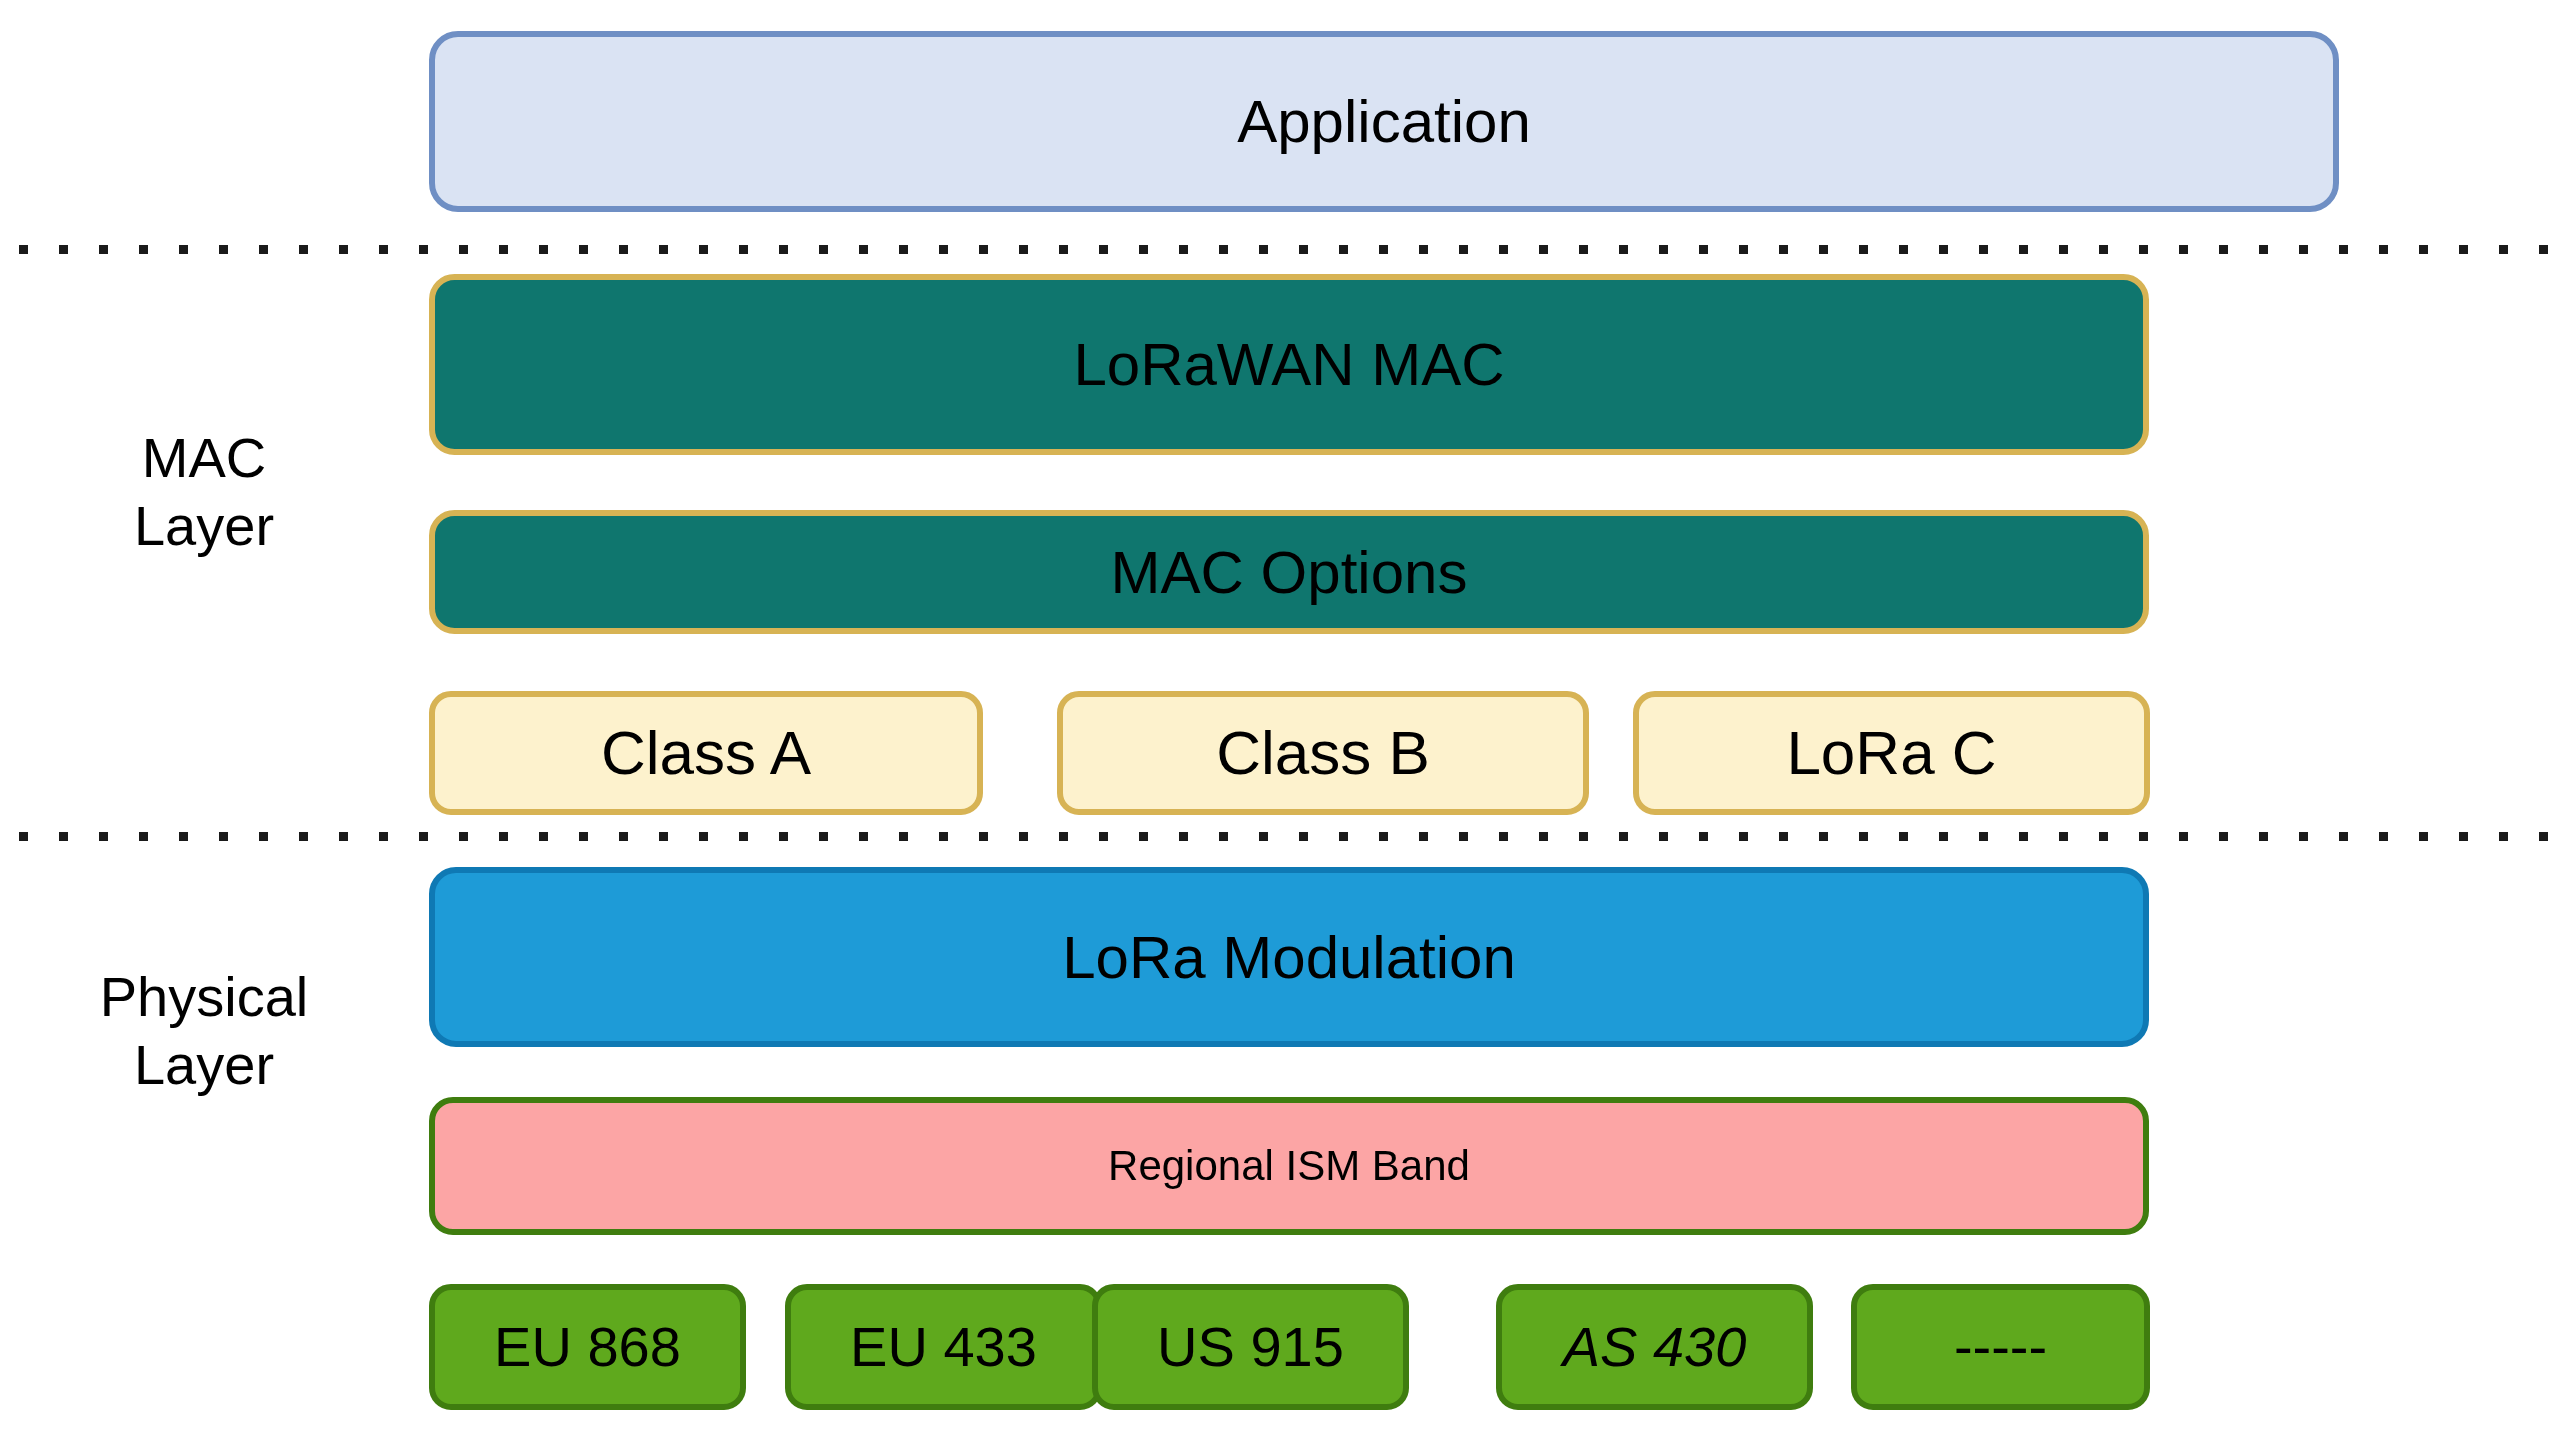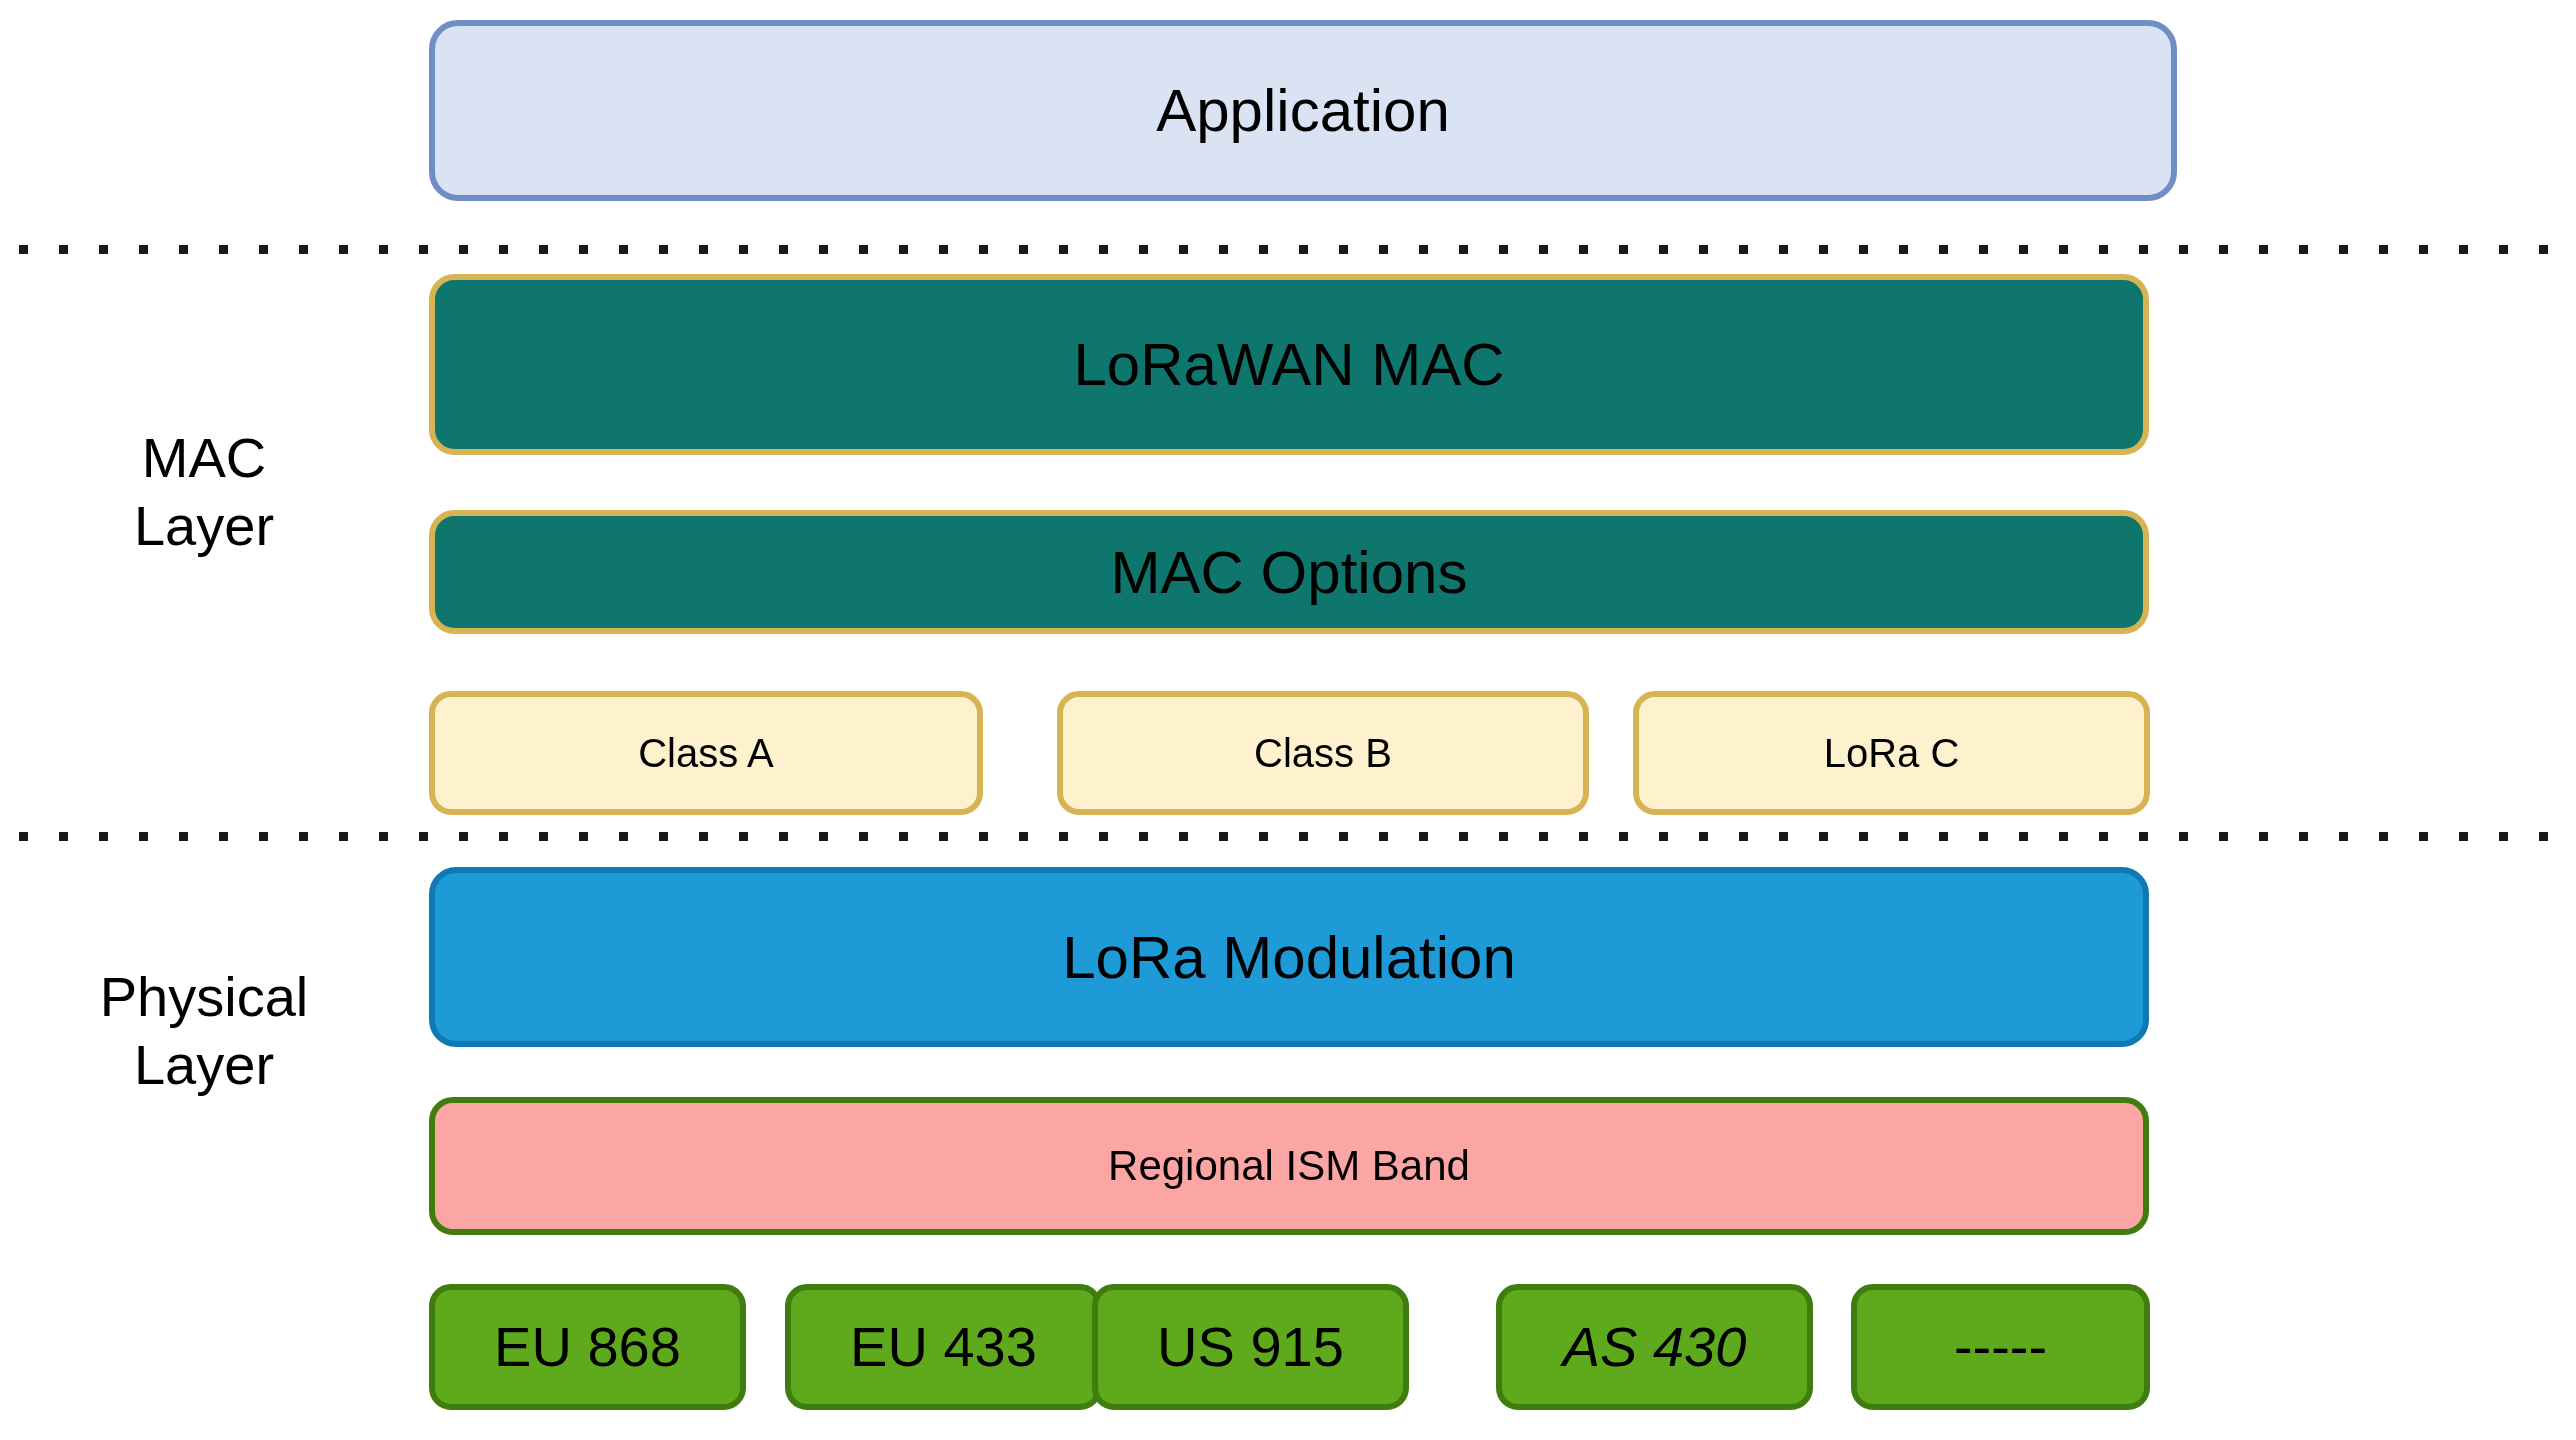--- a/index.html
+++ b/index.html
@@ -47,21 +47,21 @@
     border-color: #d7b354;
     border-width: 6px;
     border-radius: 25.5px;
     font-size: 60px;
   }
   .class-box {
     background: #fdf2cd;
     border-color: #d7b354;
     border-width: 6px;
     border-radius: 22px;
-    font-size: 40px;
+    font-size: 62px;
   }
 
   
   .lora-box {
     background: #1e9bd7;
     border-color: #0f79b4;
     border-width: 6px;
     border-radius: 27px;
     font-size: 60px;
   }
@@ -101,21 +101,21 @@
     color: #000000;
     text-align: center;
     white-space: pre-line;
   }
 </style>
 </head>
 <body>
 
 <div id="stage">
 
-  <div class="box app-box" style="left:429px; top:20px; width:1748px; height:181px;">
+  <div class="box app-box" style="left:429px; top:31px; width:1910px; height:181px;">
     <span>Application</span>
   </div>
 
   <div class="dotted-line" style="left:18.7px; top:245px; width:2545px;"></div>
 
   <div class="layer-caption" style="left:25.5px; top:424px; width:357px;">MAC
 Layer</div>
 
   <div class="box mac-box" style="left:429px; top:274px; width:1720px; height:181px;">
     <span>LoRaWAN MAC</span>

